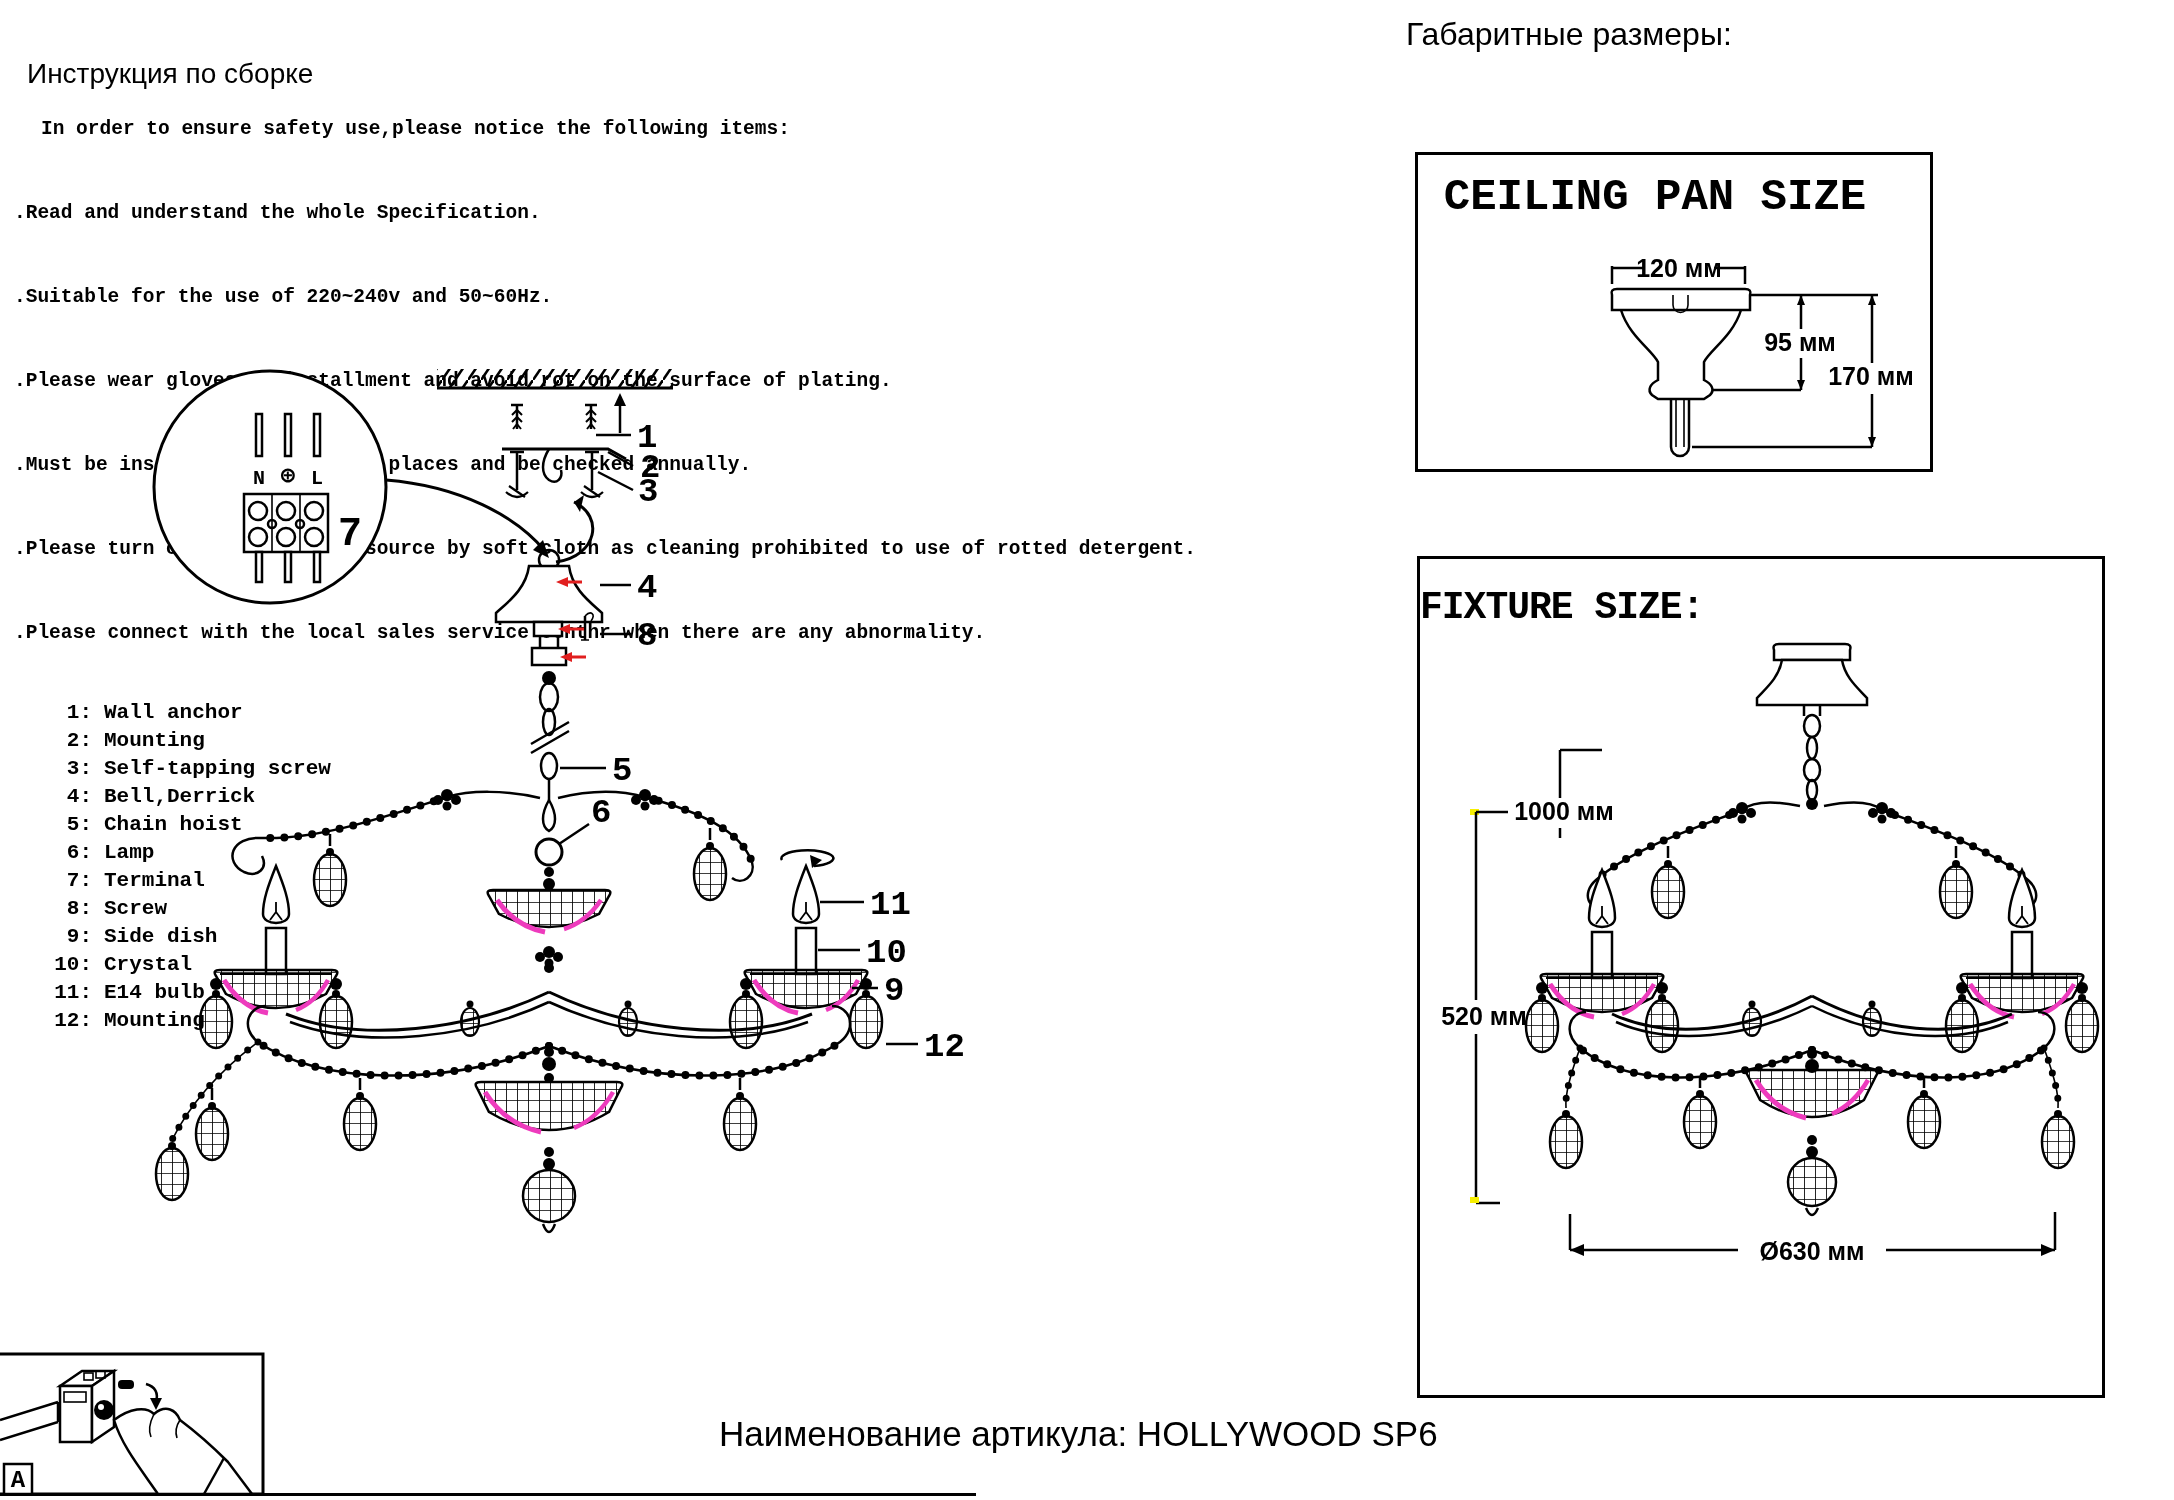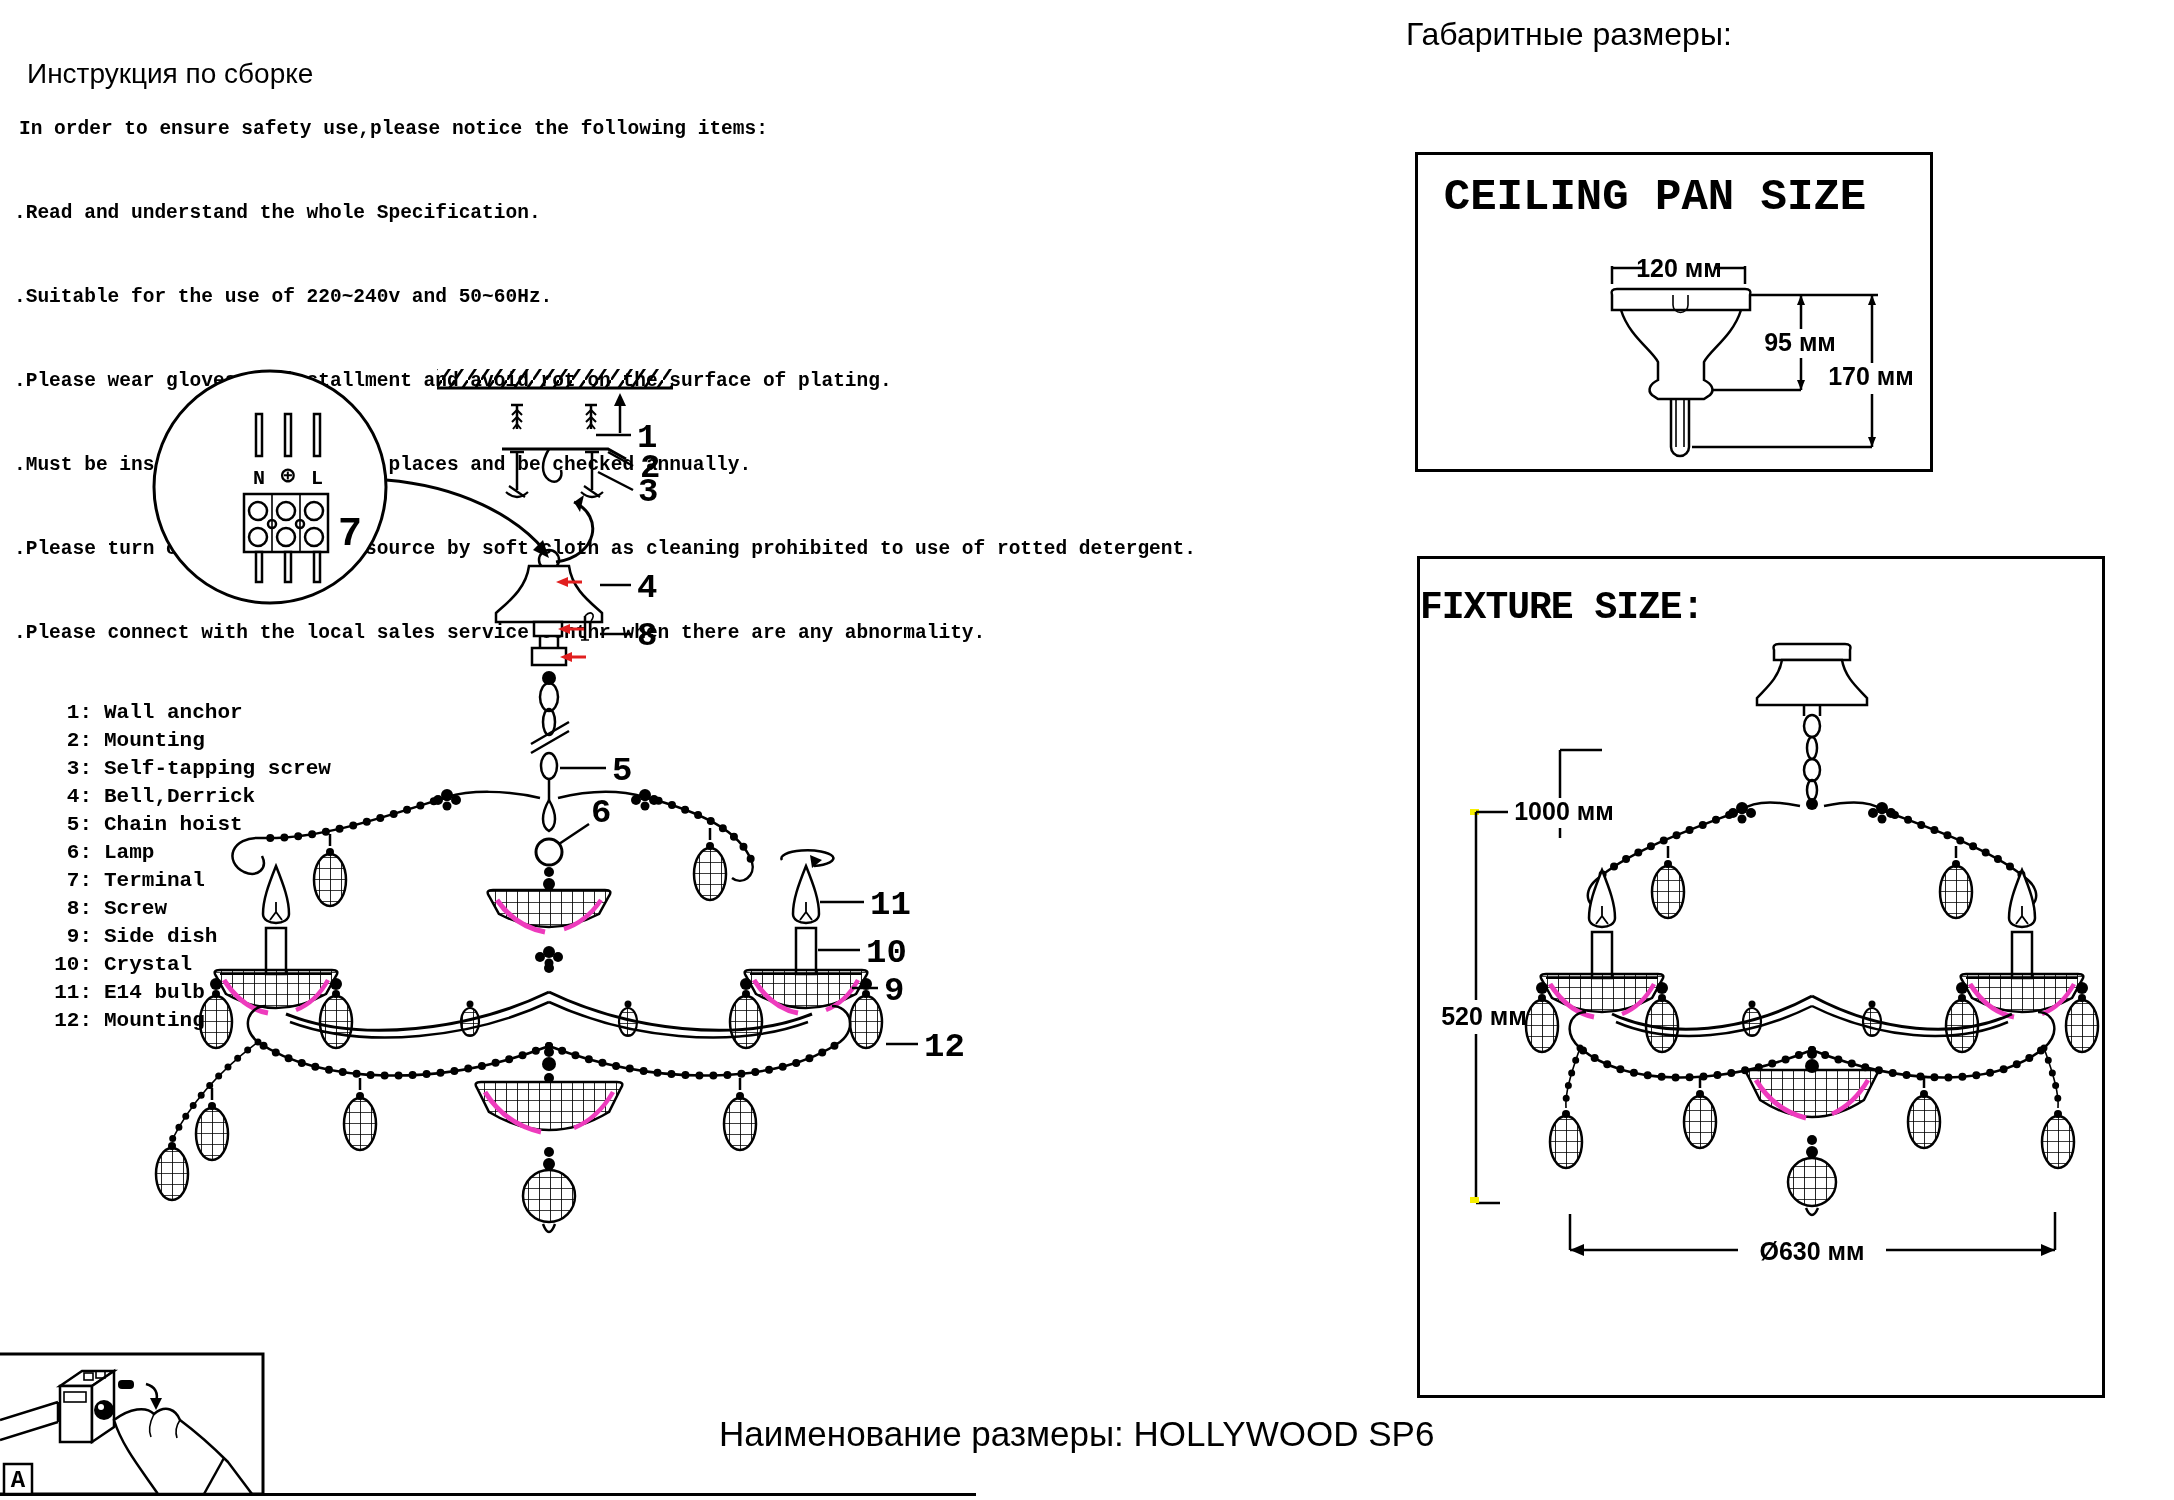--- a/index.html
+++ b/index.html
@@ -2,21 +2,21 @@
 <html><head>
 <meta charset="utf-8">
 <style>
   html,body{margin:0;padding:0;background:#fff;}
   .sheet{position:relative;width:2174px;height:1500px;background:#ffffff;overflow:hidden;
          font-family:"Liberation Sans",sans-serif;color:#000;}
   .title-left{position:absolute;left:27px;top:22px;font-size:28px;margin-top:36px;}
   .title-right{position:absolute;left:1406px;top:16px;font-size:32px;}
   .safety{position:absolute;left:14px;top:59px;font-family:"Liberation Mono","DejaVu Sans Mono",monospace;
           font-weight:bold;font-size:19.5px;line-height:28px;white-space:pre;}
-  .safety .intro{padding-left:5px;}
+  .safety .intro{padding-left:5px;margin-left:22px;}
   .parts{position:absolute;left:36px;top:699px;font-family:"Liberation Mono","DejaVu Sans Mono",monospace;
          font-weight:bold;font-size:21px;line-height:28px;}
   .prow{display:flex;}
   .pnum{width:56px;text-align:right;margin-right:12px;}
   .box{position:absolute;border:3px solid #000;box-sizing:border-box;background:#fff;}
   .panbox{left:1415px;top:152px;width:518px;height:320px;}
   .fixbox{left:1417px;top:556px;width:688px;height:842px;}
   .pantitle{position:absolute;left:1415px;top:172px;width:480px;text-align:center;
             font-family:"Liberation Mono","DejaVu Sans Mono",monospace;font-weight:bold;font-size:44px;}
   .fixtitle{position:absolute;left:1420px;top:586px;font-family:"Liberation Mono","DejaVu Sans Mono",monospace;
@@ -472,16 +472,16 @@
       <path class="lnw" d="M114 1420 C130 1408 146 1406 154 1414 C166 1404 176 1410 180 1420 C196 1432 212 1446 228 1462 L252 1494 H158 C140 1468 122 1446 114 1420 Z"></path>
       <path class="thin" d="M154 1414 C150 1422 148 1430 151 1437 M180 1420 C176 1426 175 1432 177 1438"></path>
       <path class="ln" d="M224 1458 L204 1494"></path>
     </g>
     <g>
       <rect class="lnw" x="4" y="1464" width="28" height="30"></rect>
       <text class="abc" x="18" y="1487" text-anchor="middle">A</text>
     </g>
   </svg>
 
-  <div class="article">Наименование размеры: HOLLYWOOD SP6</div>
+  <div class="article">Наименование артикула: HOLLYWOOD SP6</div>
   <div class="bottomline"></div>
 
 </div>
 
 </body></html>

